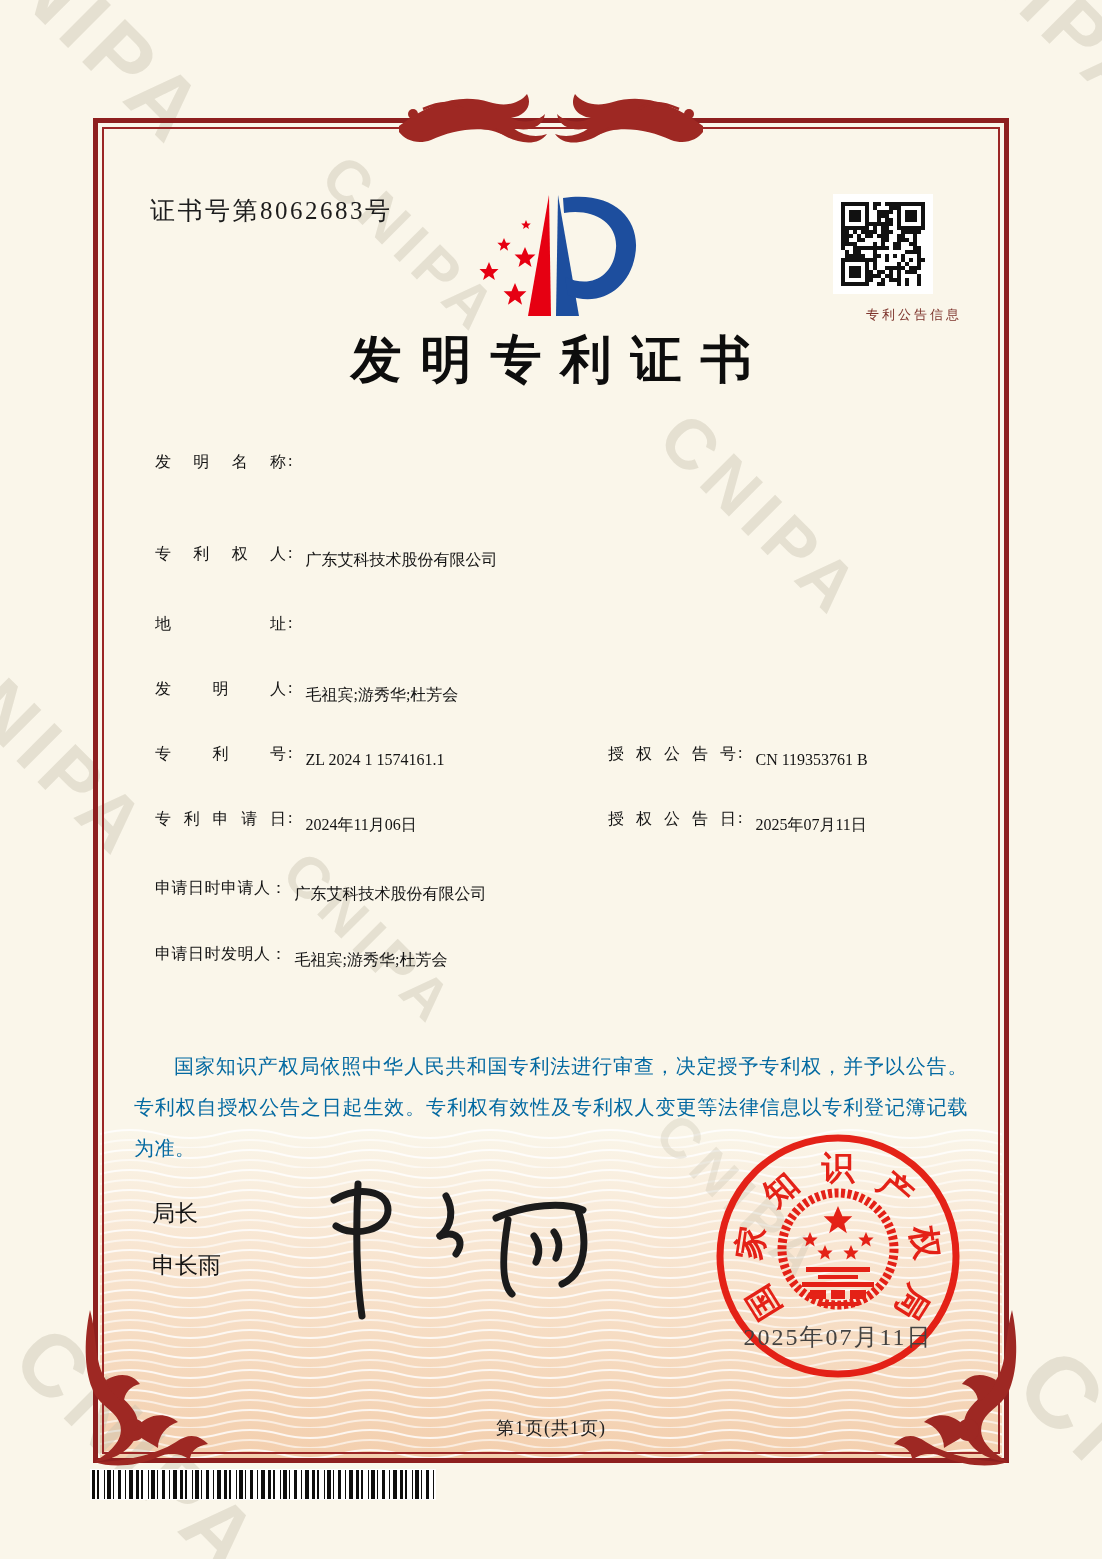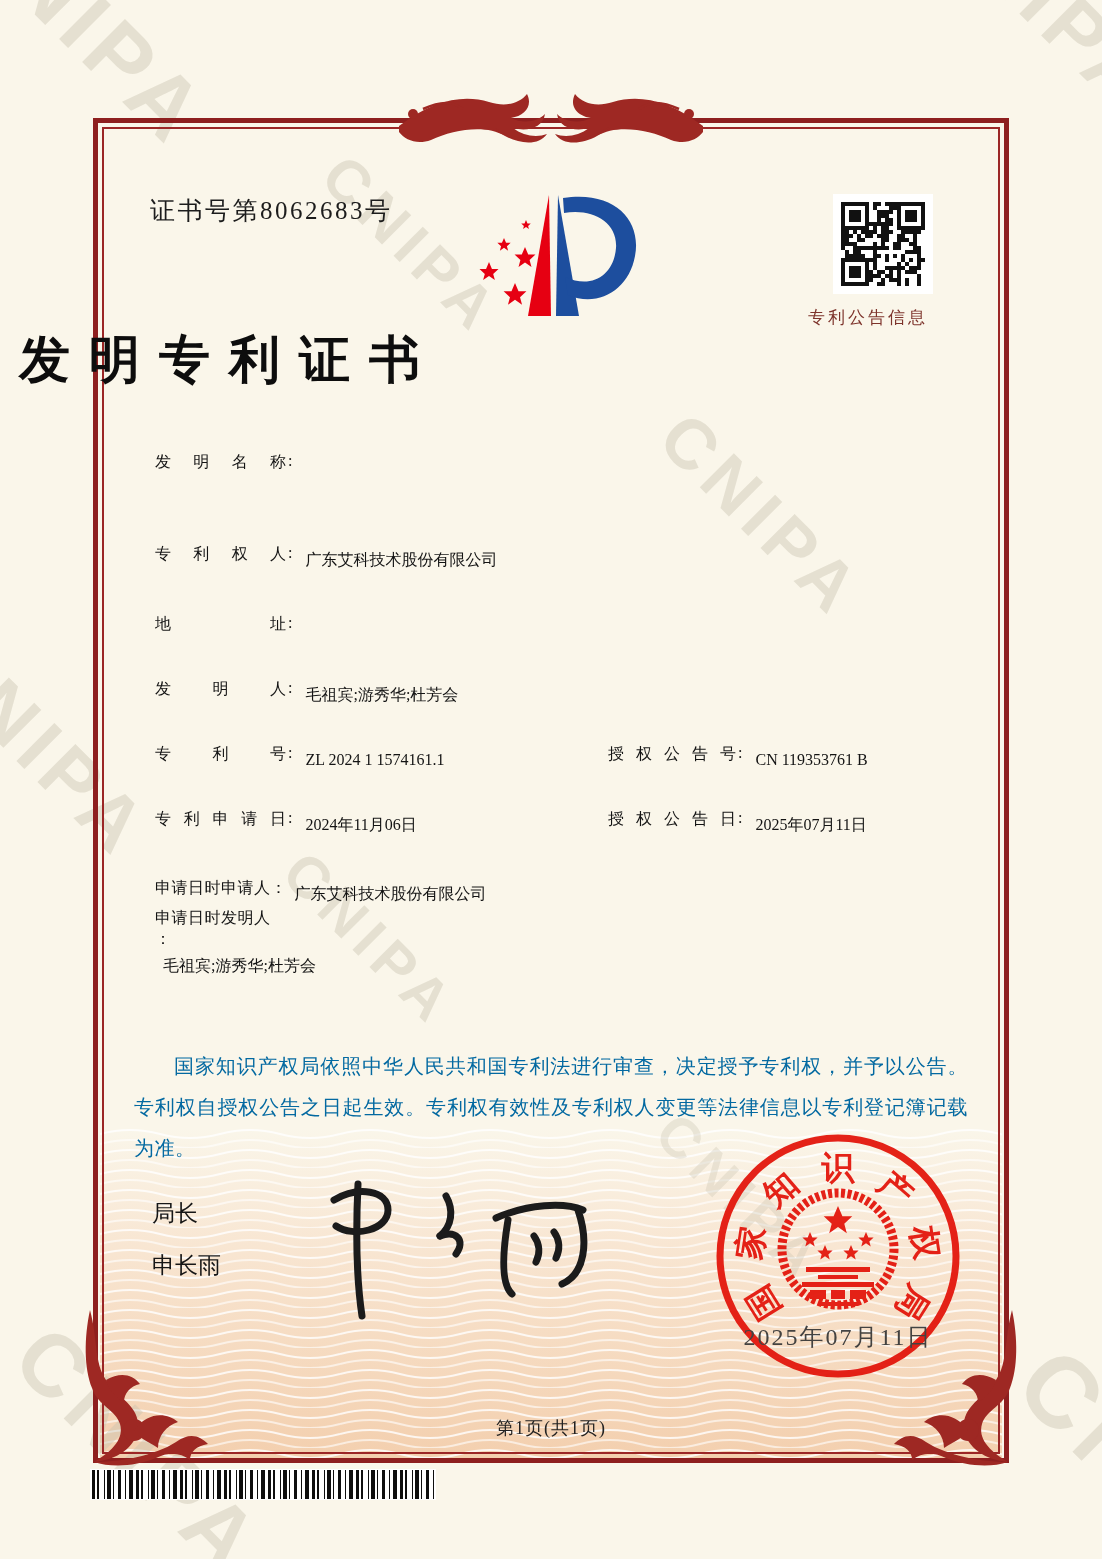--- a/index.html
+++ b/index.html
@@ -29,40 +29,40 @@
   
   .frame{left:93px;top:118px;width:906px;height:1335px;border:5px solid #8e1f1f;z-index:3;pointer-events:none;}
   .frame-inner{position:absolute;left:4px;top:4px;right:4px;bottom:4px;border:2px solid #9b2626;}
 
   .orn{z-index:4;pointer-events:none;}
 
   
   .certno{left:150px;top:194px;font-size:25px;letter-spacing:2.5px;color:#1c1c1c;z-index:5;}
   .logo{left:462px;top:182px;z-index:5;}
   .qrbox{left:833px;top:194px;width:100px;height:100px;background:#fff;z-index:5;}
-  .qrlabel{left:808px;top:306px;width:130px;font-size:17px;letter-spacing:3px;color:#7d332b;z-index:5;}
-  .title{left:0;top:326px;width:100%;font-size:51px;font-weight:bold;
+  .qrlabel{left:866px;top:306px;width:130px;font-size:13px;letter-spacing:3px;color:#7d332b;z-index:5;}
+  .title{left:0;top:326px;width:100%;text-align:center;font-size:51px;font-weight:bold;
          letter-spacing:19px;padding-left:19px;box-sizing:border-box;color:#0d0d0d;z-index:5;}
 
   
   .frow{position:absolute;display:flex;align-items:flex-start;font-size:16px;color:#141414;z-index:5;}
   .jlabel{display:inline-block;width:131px;text-align:justify;text-align-last:justify;}
   .jlabel5{display:inline-block;width:128px;text-align:justify;text-align-last:justify;}
   .colon{margin:0 13px 0 2px;}
   .fval{max-width:665px;line-height:31px;}
   .r1{left:155px;top:452px;}
   .r2{left:155px;top:544px;}
   .r3{left:155px;top:614px;}
   .r4{left:155px;top:679px;}
   .r5{left:155px;top:744px;}
   .r5b{left:608px;top:744px;}
   .r6{left:155px;top:809px;}
   .r6b{left:608px;top:809px;}
   .r7{left:155px;top:878px;}
-  .r8{left:155px;top:908px;flex-direction:column;}
+  .r8{left:155px;top:944px;}
   .plabel{letter-spacing:.5px;}
   .pval{margin-left:8px;}
 
   
   .notice{left:134px;top:1046px;width:834px;font-size:20px;line-height:41px;
           text-indent:2em;text-align:justify;color:#0369a1;letter-spacing:.5px;z-index:5;}
 
   
   .signoff{left:152px;top:1187px;font-family:"Liberation Sans","DejaVu Sans",sans-serif;
            font-size:23px;color:#161616;z-index:5;line-height:52px;}

